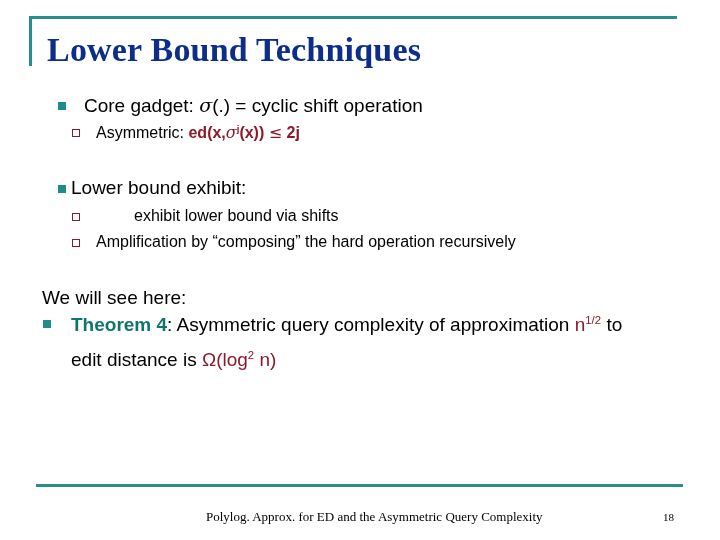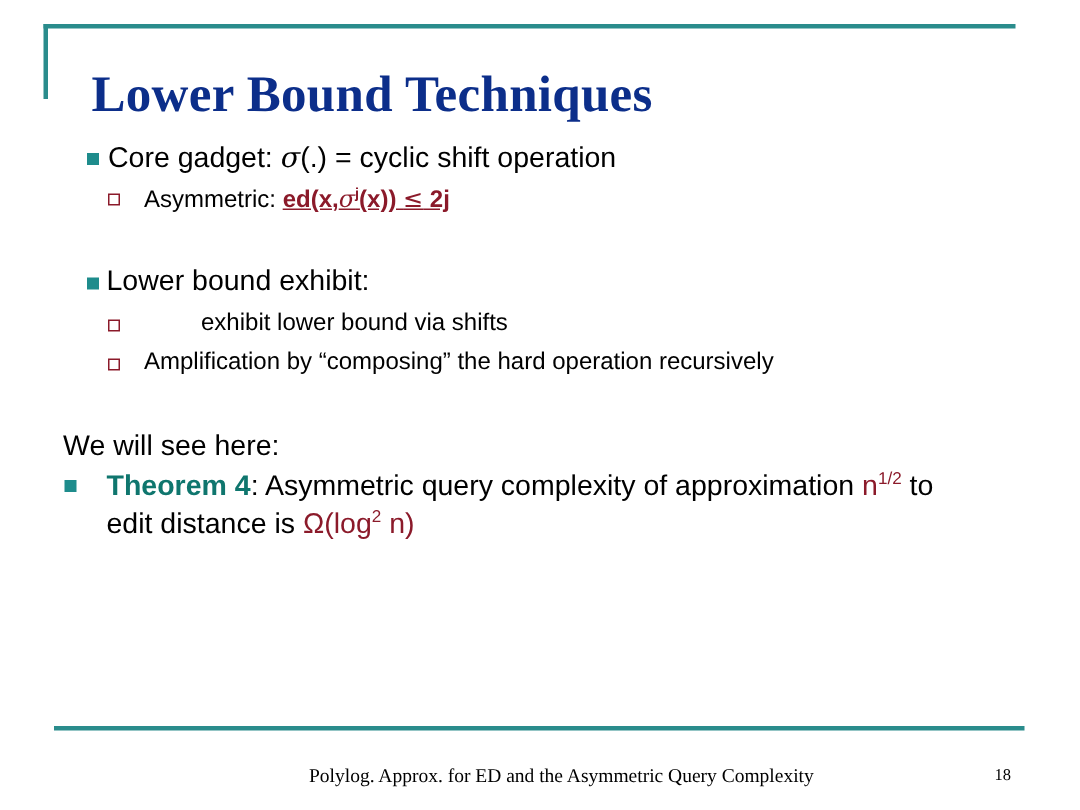--- a/index.html
+++ b/index.html
@@ -28,21 +28,21 @@
       left: 29px;
       top: 16px;
       width: 3px;
       height: 50px;
       background: #2a8c8c;
     }
     .title {
       position: absolute;
       left: 45px;
       top: 26px;
-      margin: 16px;
+      margin: 2px;
       font-family: "Liberation Serif", serif;
       font-weight: bold;
       font-size: 34px;
       line-height: 44px;
       color: #0c2e8a;
       letter-spacing: 0.2px;
     }
     .line {
       position: absolute;
       white-space: nowrap;
@@ -70,21 +70,20 @@
     }
     .red {
       color: #8b1a2a;
     }
     .navy {
       color: #0f766e;
       font-weight: bold;
     }
     .bold {
       font-weight: bold;
-      text-decoration: underline;
     }
     .sigma {
       font-family: "DejaVu Serif", serif;
       font-style: italic;
     }
     sup {
       font-size: 0.6em;
       line-height: 0;
       vertical-align: super;
     }
@@ -120,21 +119,21 @@
 <body>
 
 <div>
 
   <div class="rule-top"></div>
   <div class="rule-left"></div>
 
   <h1 class="title">Lower Bound Techniques</h1>
 
   <div class="bullet-sq" style="left:58px; top:102px;"></div>
-  <div class="line l1" style="left:72px; top:93px;">
+  <div class="line l1" style="left:84px; top:93px;">
     <span>Core gadget: </span><span class="sigma">σ</span><span>(.) = cyclic shift operation</span>
   </div>
 
   <div class="bullet-hollow" style="left:72px; top:129px;"></div>
   <div class="line l2" style="left:96px; top:123px;">
     <span>Asymmetric: </span><span class="red bold"><span>ed(x,</span><span class="sigma" style="font-weight:normal;">σ</span><sup>j</sup><span>(x)) </span><span style="font-weight:normal; font-family:'DejaVu Sans', sans-serif;">≤</span><span> 2j</span></span>
   </div>
 
   <div class="bullet-sq" style="left:58px; top:185px;"></div>
   <div class="line l1" style="left:71px; top:176px;">Lower bound exhibit:</div>
@@ -144,21 +143,21 @@
 
   <div class="bullet-hollow" style="left:72px; top:239px;"></div>
   <div class="line l2" style="left:96px; top:232px;">Amplification by “composing” the hard operation recursively</div>
 
   <div class="line l1" style="left:42px; top:286px;">We will see here:</div>
 
   <div class="bullet-sq" style="left:43px; top:320px;"></div>
   <div class="line l1" style="left:71px; top:313px;">
     <span class="navy">Theorem 4</span><span>:  Asymmetric query complexity of approximation </span><span class="red"><span>n</span><sup>1/2</sup></span><span> to</span>
   </div>
-  <div class="line l1" style="left:71px; top:338px;text-align:right;">
+  <div class="line l1" style="left:71px; top:348px;text-align:right;">
     <span>edit distance is </span><span class="red"><span>Ω(log</span><sup>2</sup><span> n)</span></span>
   </div>
 
   <div class="rule-bottom"></div>
   <div class="footer">Polylog. Approx. for ED and the Asymmetric Query Complexity</div>
   <div class="page-num">18</div>
 
 </div>
 
 </body></html>

